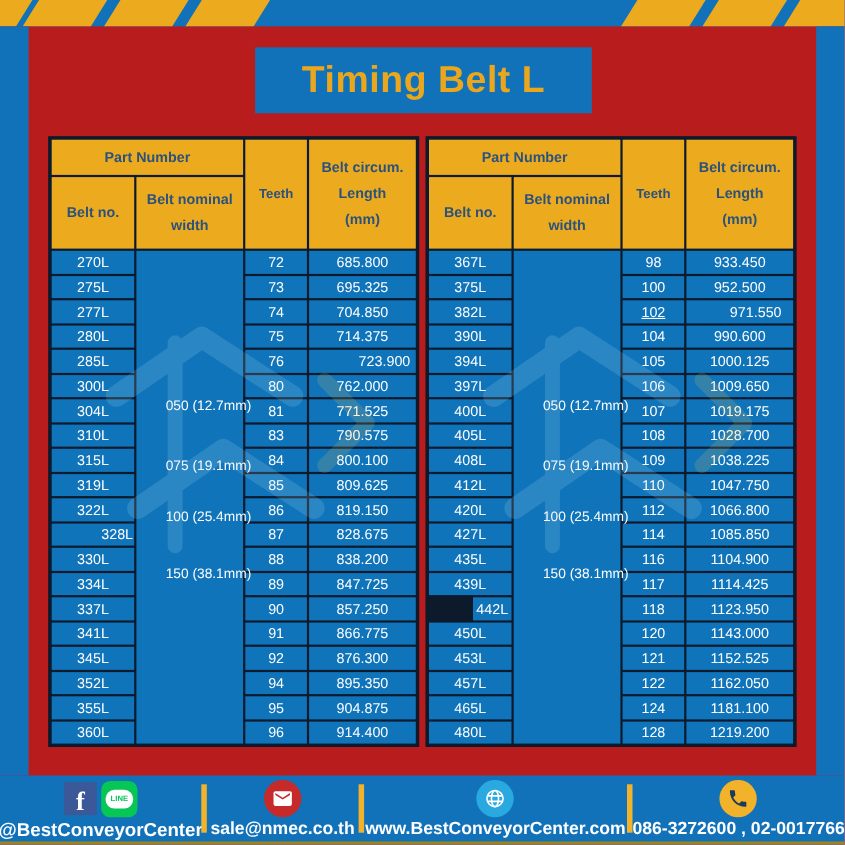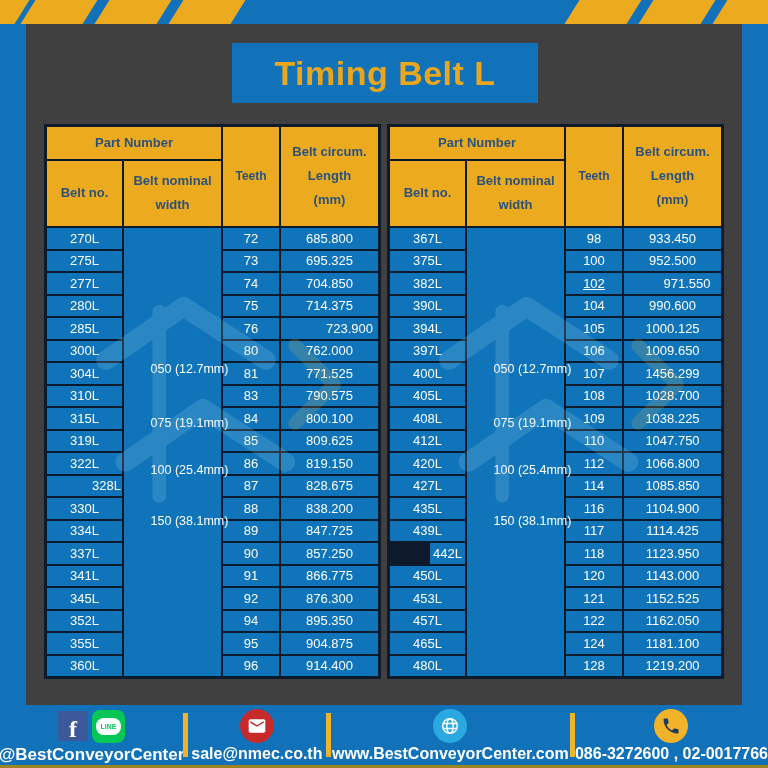--- a/index.html
+++ b/index.html
@@ -6,21 +6,21 @@
     --frame-blue:#1272b9;
     --cell-blue:#0f74ba;
     --line-navy:#0c1a2c;
     --header-yellow:#ecab1e;
     --header-text:#2b517d;
     --title-yellow:#eaa61d;
     --divider-yellow:#f2b32a;
   }
   *{margin:0;padding:0;box-sizing:border-box;}
   body{width:768px;height:768px;background:#ffffff;font-family:"Liberation Sans","DejaVu Sans",sans-serif;overflow:hidden;}
-  .page{position:relative;width:768px;height:768px;background:#404040;overflow:hidden;}
+  .page{position:relative;width:768px;height:768px;background:#b91c1c;overflow:hidden;}
 
   
   .frame-top{position:absolute;top:0;left:0;width:768px;height:24px;background:var(--frame-blue);overflow:hidden;z-index:5;}
   .stripe{position:absolute;top:0;height:24px;width:62px;background:var(--header-yellow);transform:skewX(-32deg);}
   .frame-left{position:absolute;top:24px;left:0;width:26px;height:681px;background:var(--frame-blue);z-index:5;}
   .frame-right{position:absolute;top:24px;right:0;width:26px;height:681px;background:var(--frame-blue);z-index:5;}
 
   
   .title-box{position:absolute;left:232px;top:43px;width:306px;height:60px;background:var(--frame-blue);display:flex;align-items:center;justify-content:center;}
   .title-box span{color:var(--title-yellow);font-size:34px;font-weight:bold;letter-spacing:.5px;}
@@ -198,21 +198,21 @@
       <div class="cell data-cell" style="grid-area: 6 / 3;">104</div>
       <div class="cell data-cell" style="grid-area: 6 / 4;">990.600</div>
       <div class="cell data-cell" style="grid-area: 7 / 1;">394L</div>
       <div class="cell data-cell" style="grid-area: 7 / 3;">105</div>
       <div class="cell data-cell" style="grid-area: 7 / 4;">1000.125</div>
       <div class="cell data-cell" style="grid-area: 8 / 1;">397L</div>
       <div class="cell data-cell" style="grid-area: 8 / 3;">106</div>
       <div class="cell data-cell" style="grid-area: 8 / 4;">1009.650</div>
       <div class="cell data-cell" style="grid-area: 9 / 1;">400L</div>
       <div class="cell data-cell" style="grid-area: 9 / 3;">107</div>
-      <div class="cell data-cell" style="grid-area: 9 / 4;">1456.299</div>
+      <div class="cell data-cell" style="grid-area: 9 / 4;">1019.175</div>
       <div class="cell data-cell" style="grid-area: 10 / 1;">405L</div>
       <div class="cell data-cell" style="grid-area: 10 / 3;">108</div>
       <div class="cell data-cell" style="grid-area: 10 / 4;">1028.700</div>
       <div class="cell data-cell" style="grid-area: 11 / 1;">408L</div>
       <div class="cell data-cell" style="grid-area: 11 / 3;">109</div>
       <div class="cell data-cell" style="grid-area: 11 / 4;">1038.225</div>
       <div class="cell data-cell" style="grid-area: 12 / 1;">412L</div>
       <div class="cell data-cell" style="grid-area: 12 / 3;">110</div>
       <div class="cell data-cell" style="grid-area: 12 / 4;">1047.750</div>
       <div class="cell data-cell" style="grid-area: 13 / 1;">420L</div>

